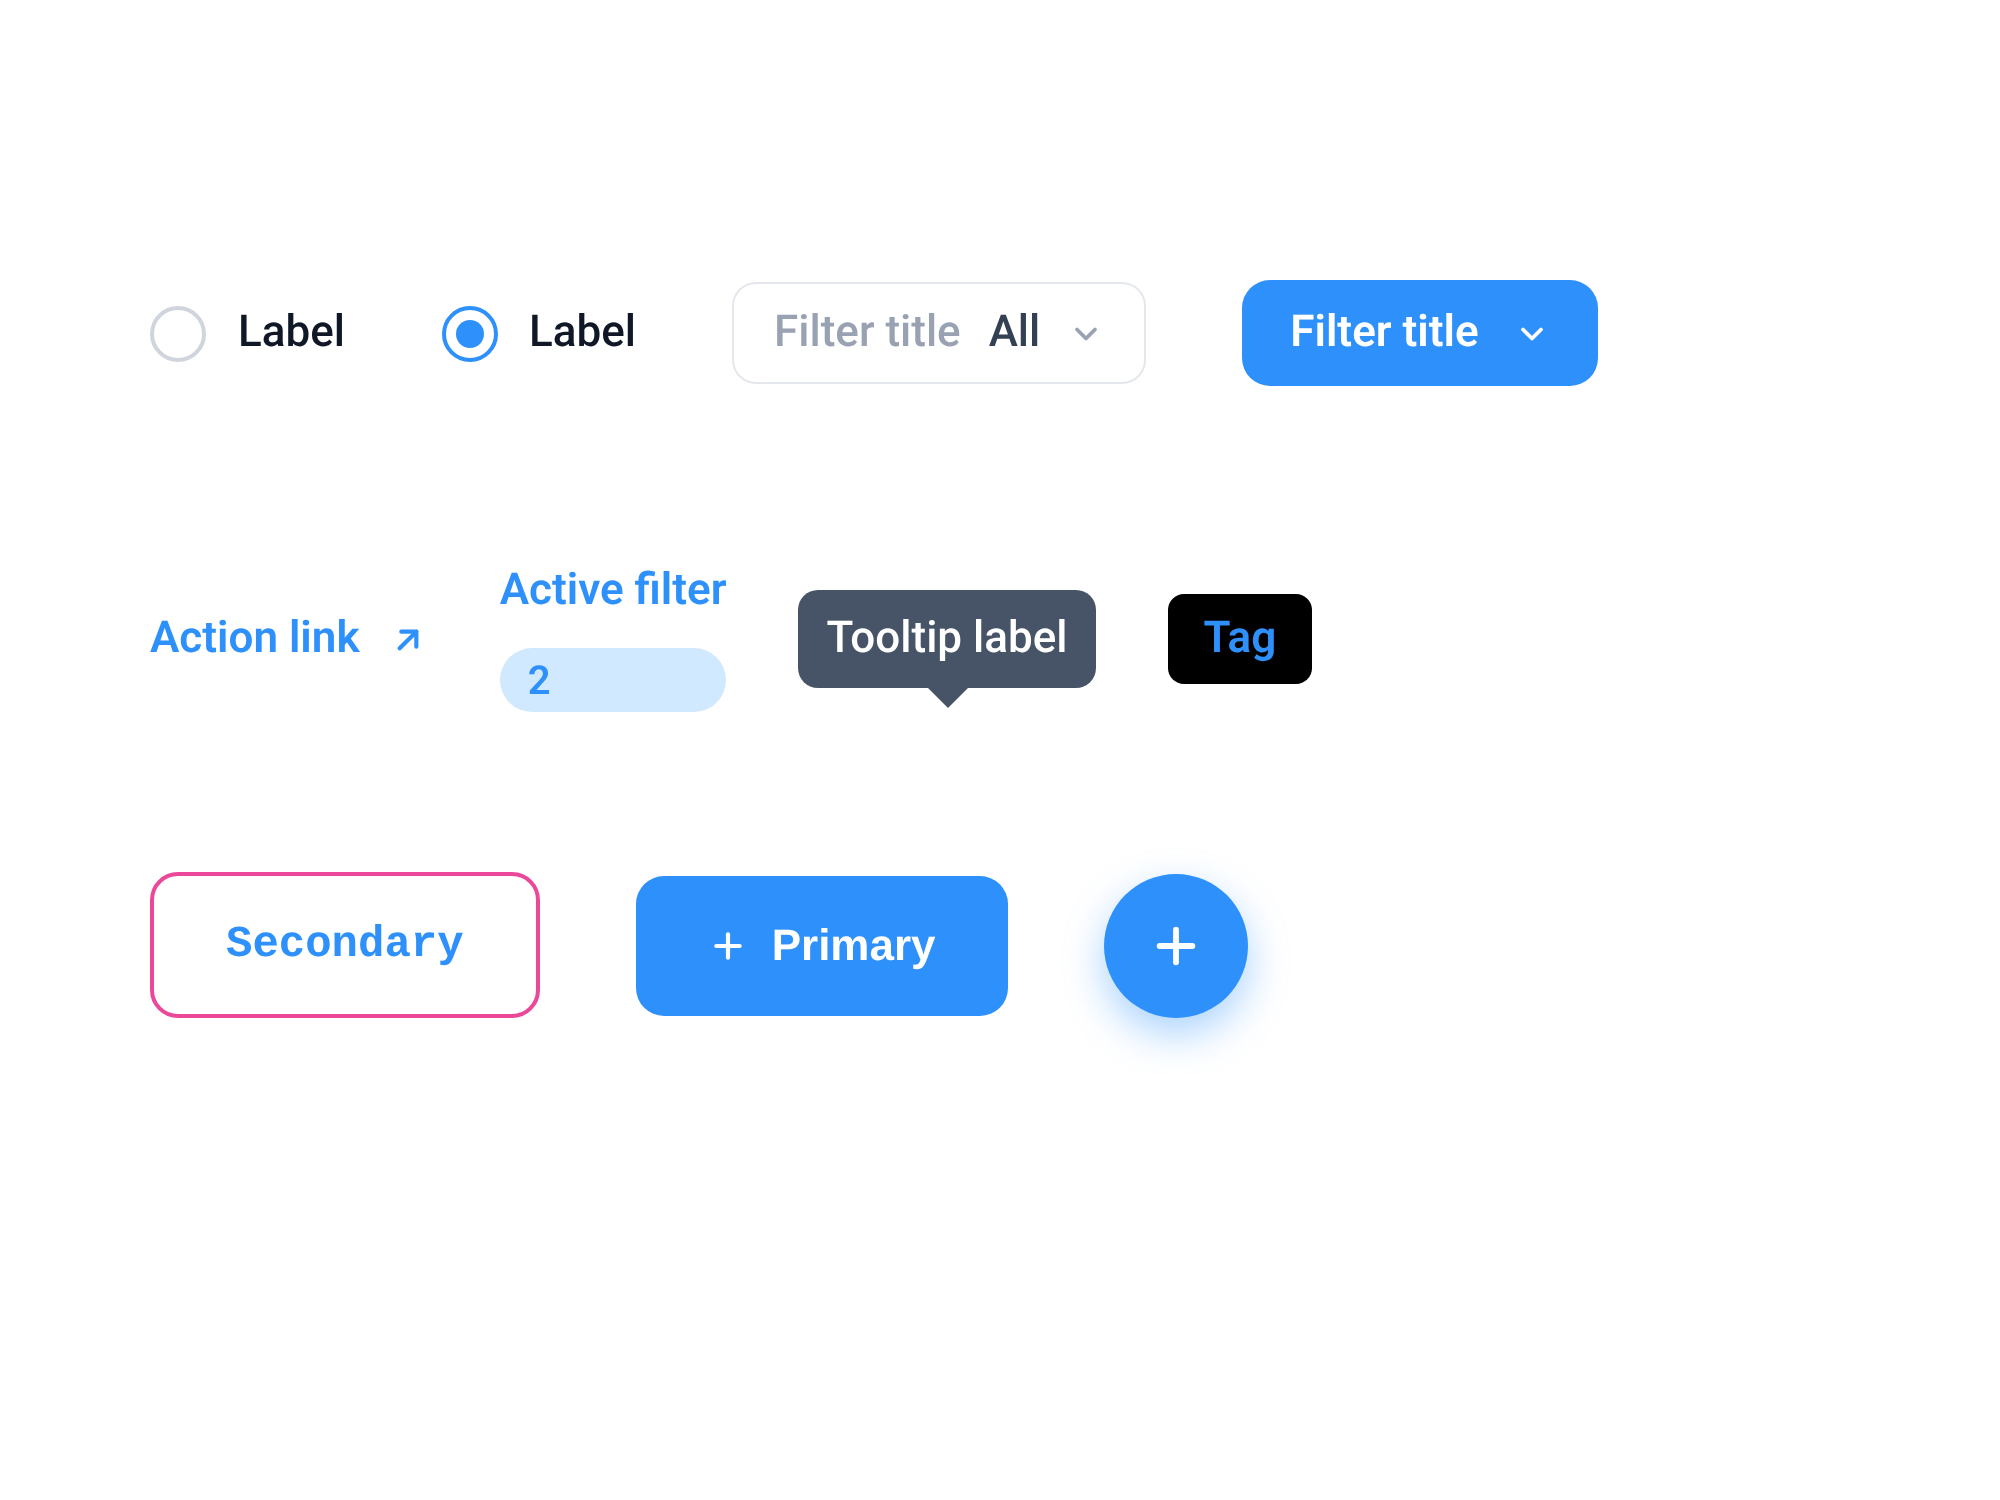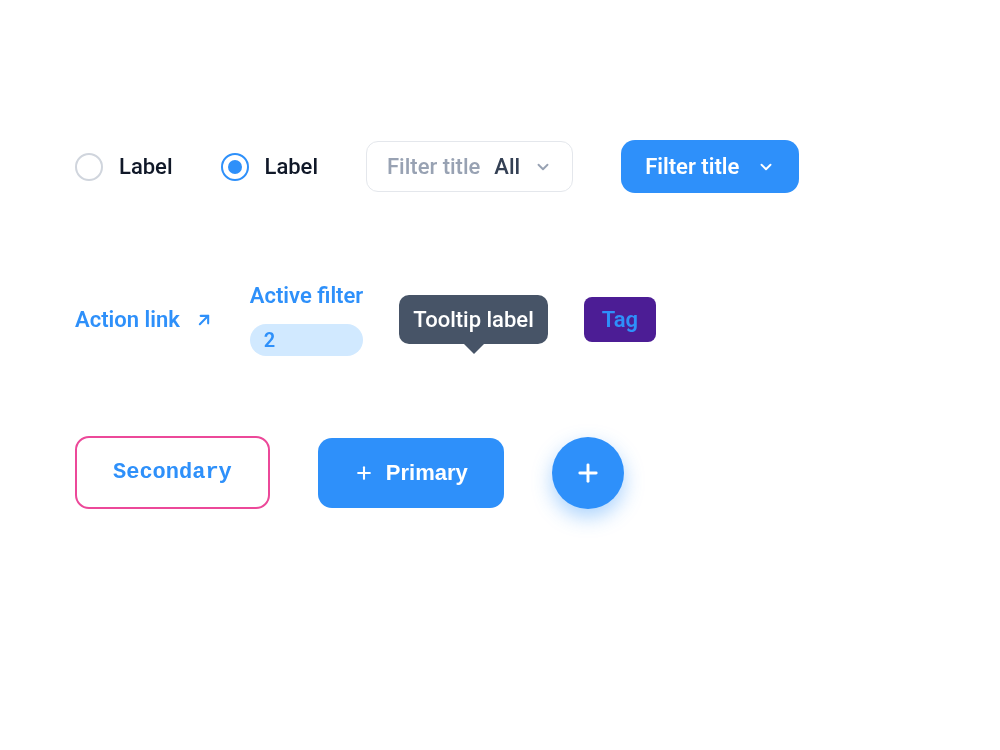--- a/index.html
+++ b/index.html
@@ -83,21 +83,21 @@
       content: "";
       position: absolute;
       bottom: -10px; left: 50%; transform: translateX(-50%);
       border-left: 10px solid transparent;
       border-right: 10px solid transparent;
       border-top: 10px solid #475467;
     }
 
     
     .tag {
-      background: #4c1d95;
+      background: #000000;
       color: #2e90fa;
       border-radius: 8px;
       padding: 10px 18px;
       font-size: 22px; font-weight: 600;
     }
 
     
     .btn {
       border-radius: 14px;
       padding: 22px 36px;

